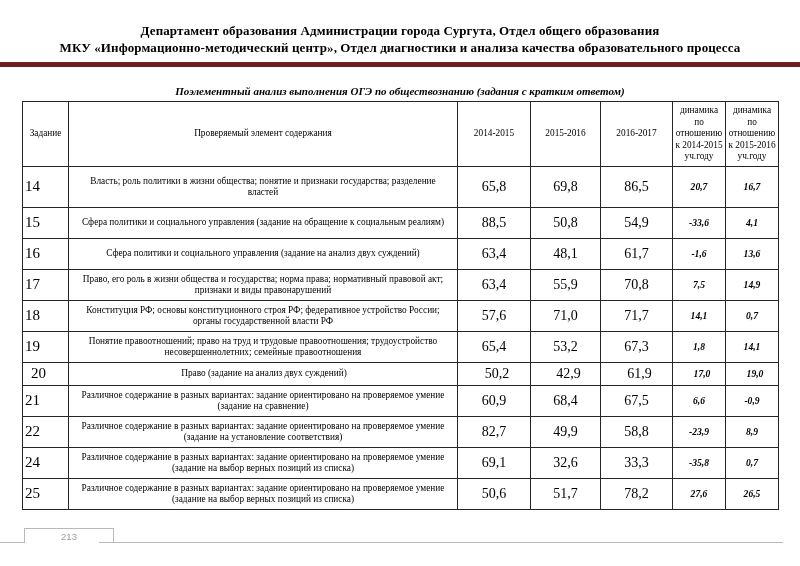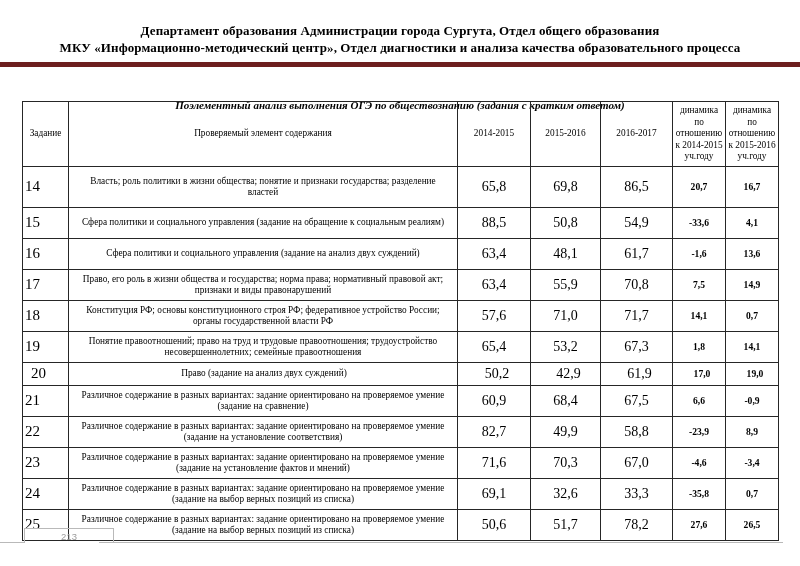--- a/index.html
+++ b/index.html
@@ -41,21 +41,21 @@
     background: #6d1f1f;
     width: 100%;
   }
 
   
   .doc-title {
     text-align: center;
     font-size: 11px;
     font-weight: bold;
     font-style: italic;
-    margin-top: 32px;
+    margin-top: 18px;
     margin-bottom: 0;
     white-space: nowrap;
   }
 
   
   .table-wrap {
     position: absolute;
     left: 22px;
     top: 101px;
     width: 756px;
@@ -106,20 +106,21 @@
     padding-right: 6px;
   }
   tbody td.num {
     text-align: center;
     font-size: 14px;
   }
   tbody td.dyn {
     text-align: center;
     font-size: 9.6px;
     font-weight: bold;
+    font-style: italic;
   }
 
   tr.r-tall td { height: 38px; }
   tr.r-mid  td { height: 28px; }
   tr.r-short td { height: 20px; padding-left: 8px; }
 
   
   .footer {
     position: absolute;
     left: 0;
@@ -270,29 +271,20 @@
           <tr class="r-mid">
             <td class="task">22</td>
             <td class="content">Различное содержание в разных вариантах: задание ориентировано на проверяемое умение (задание на установление соответствия)</td>
             <td class="num">82,7</td>
             <td class="num">49,9</td>
             <td class="num">58,8</td>
             <td class="dyn">-23,9</td>
             <td class="dyn">8,9</td>
           </tr>
           <tr class="r-mid">
-            <td class="task">23</td>
-            <td class="content">Различное содержание в разных вариантах: задание ориентировано на проверяемое умение (задание на установление фактов и мнений)</td>
-            <td class="num">71,6</td>
-            <td class="num">70,3</td>
-            <td class="num">67,0</td>
-            <td class="dyn">-4,6</td>
-            <td class="dyn">-3,4</td>
-          </tr>
-          <tr class="r-mid">
             <td class="task">24</td>
             <td class="content">Различное содержание в разных вариантах: задание ориентировано на проверяемое умение (задание на выбор верных позиций из списка)</td>
             <td class="num">69,1</td>
             <td class="num">32,6</td>
             <td class="num">33,3</td>
             <td class="dyn">-35,8</td>
             <td class="dyn">0,7</td>
           </tr>
           <tr class="r-mid">
             <td class="task">25</td>

